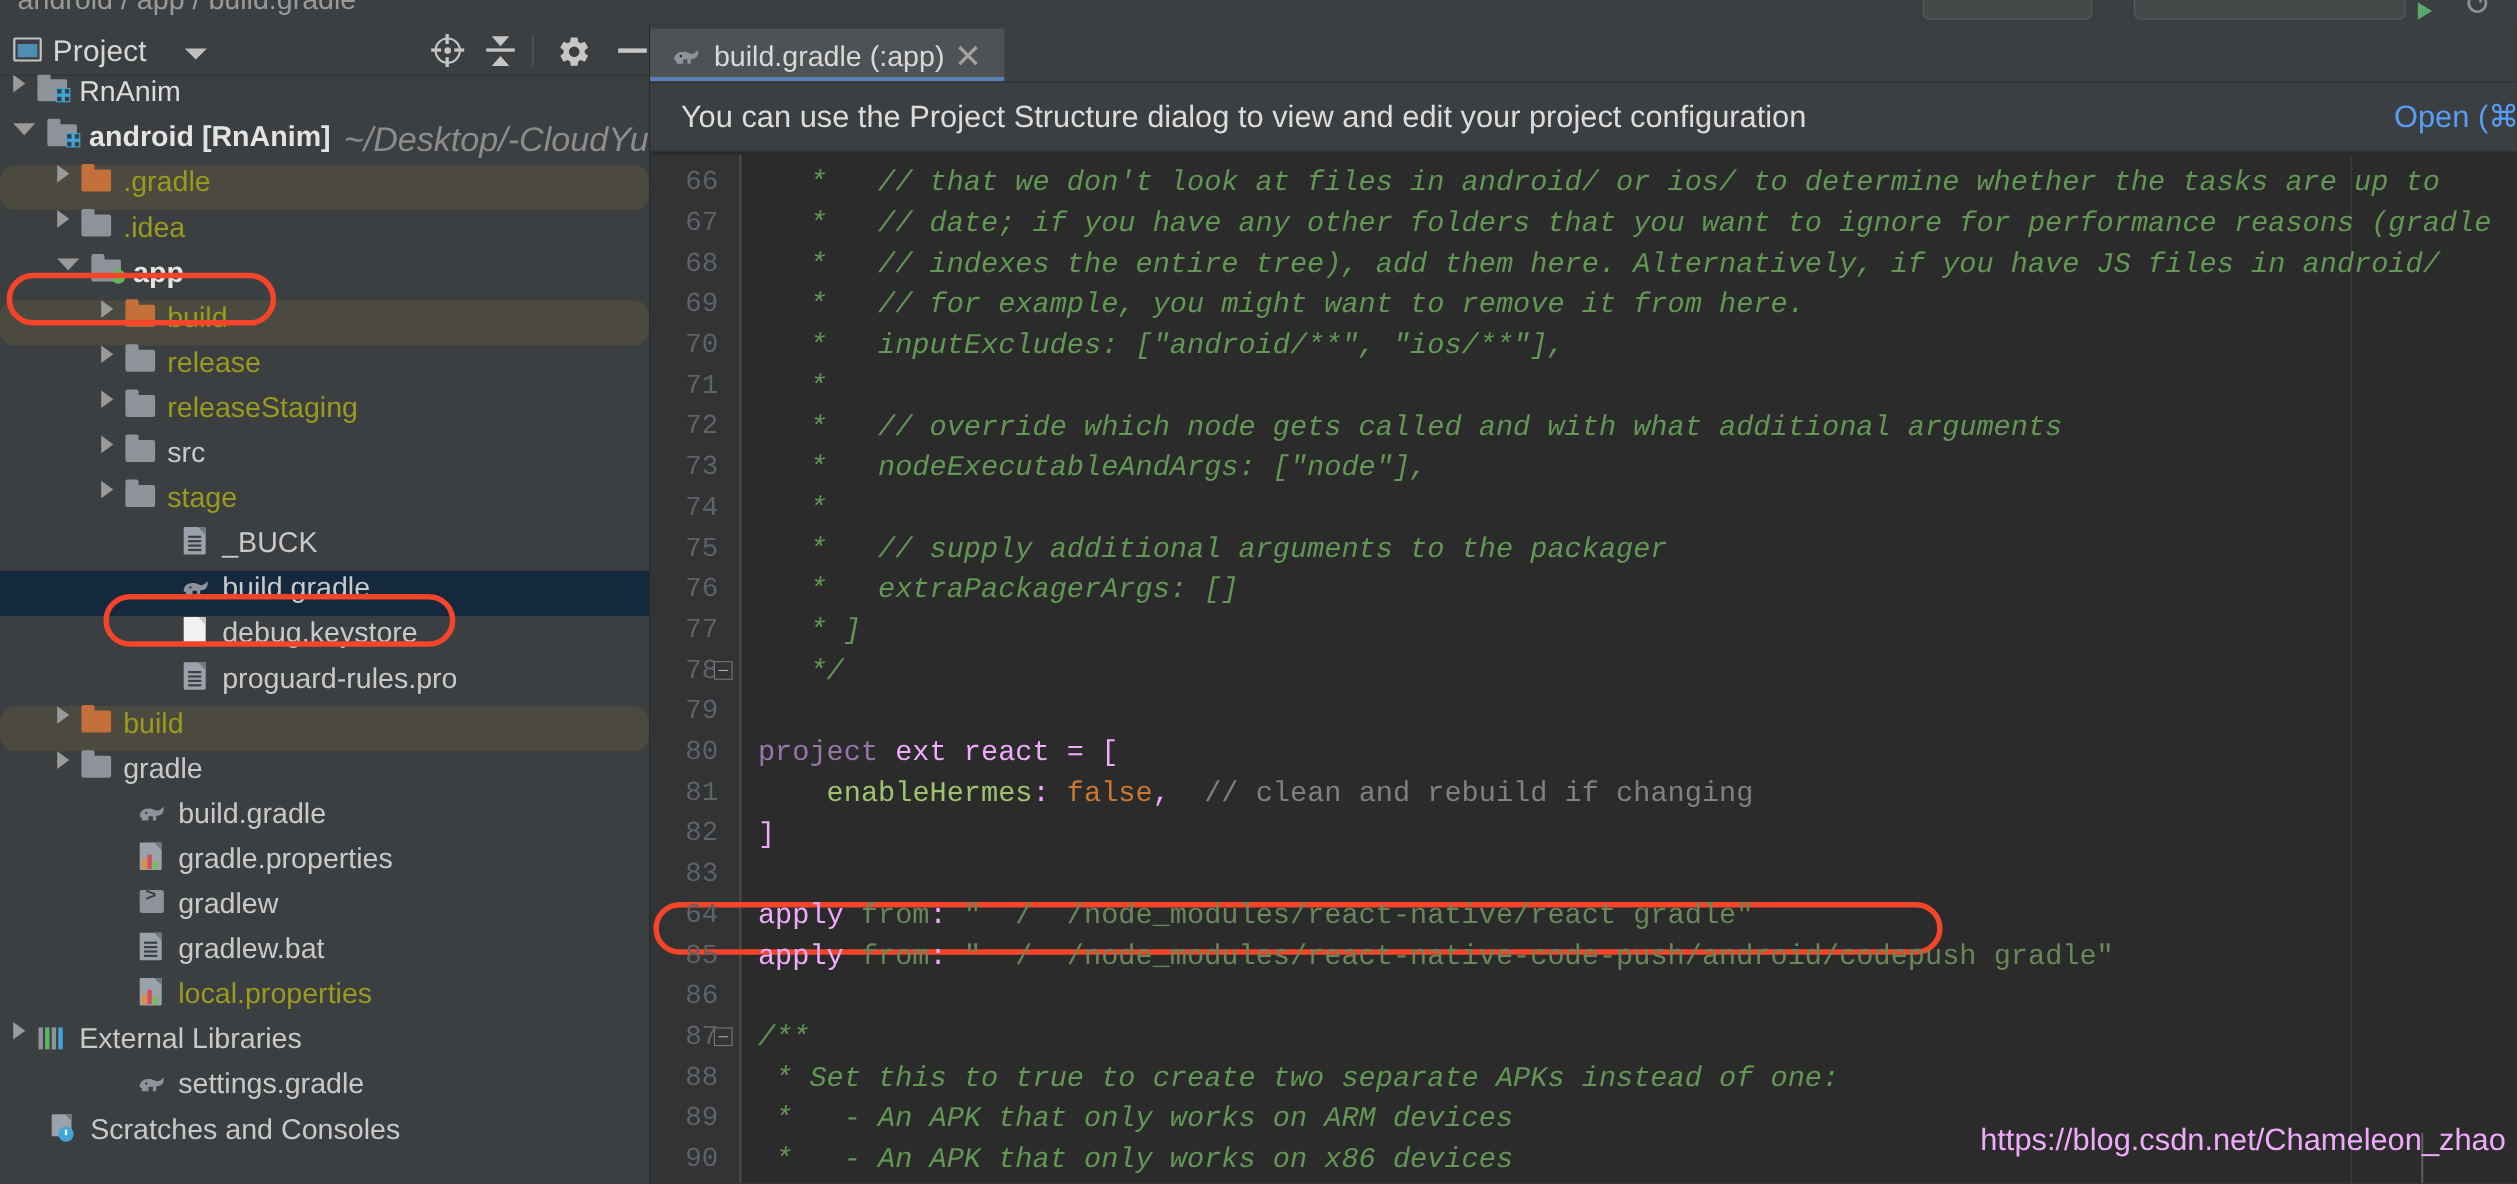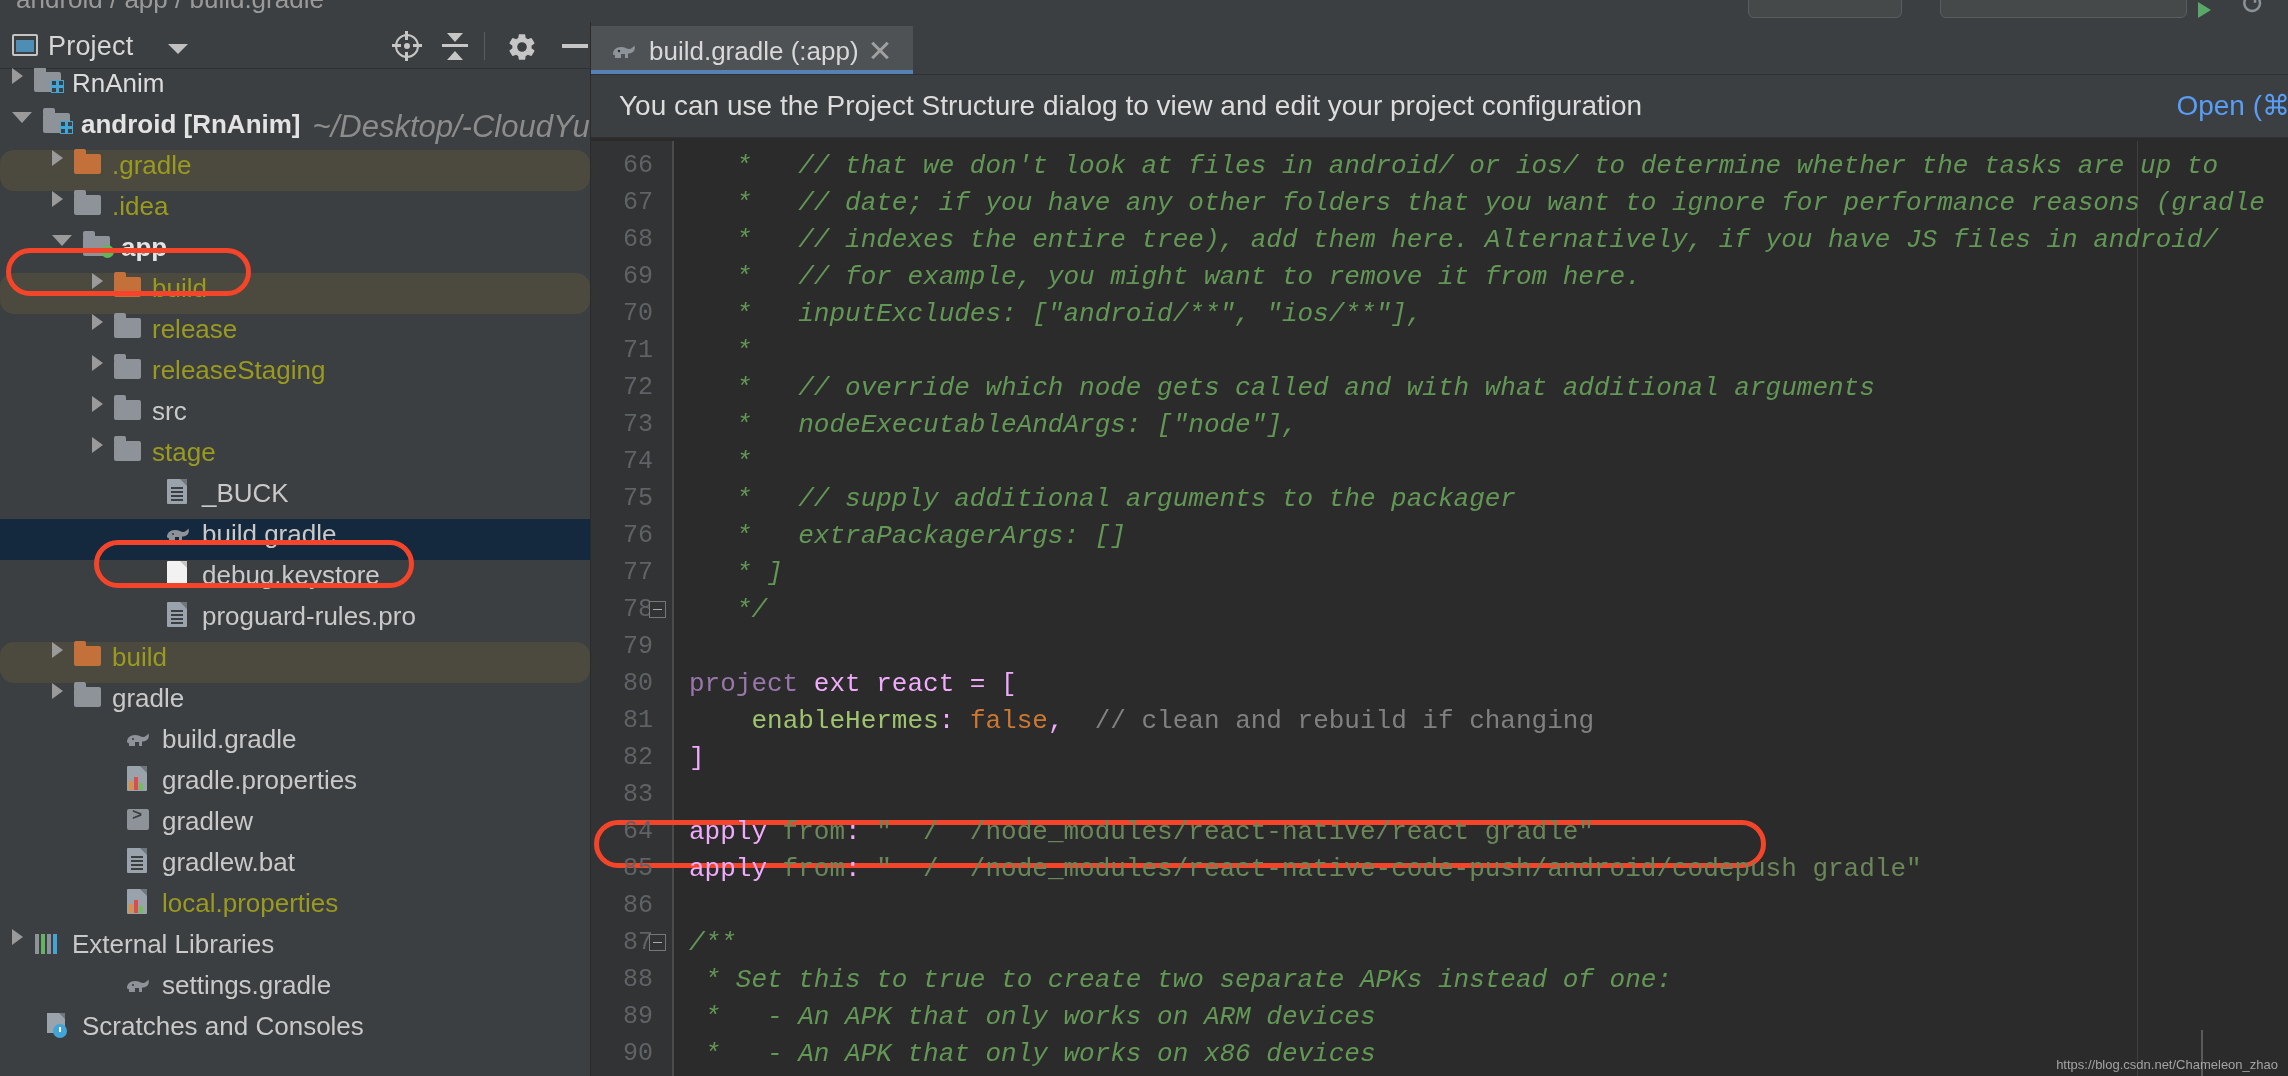--- a/index.html
+++ b/index.html
@@ -215,22 +215,22 @@
     border: 1px solid #777; box-sizing: border-box; background: #313335;
   }
   .fold::after { content:""; position:absolute; left:3px; top:7px; width:9px; height:1px; background:#aaa; }
 
   .ring-code {
     position: absolute; left: 3px; top: 679px; width: 1172px; height: 48px;
     border: 5px solid #f4452a; border-radius: 24px; box-sizing: border-box; pointer-events: none;
   }
 
   .watermark {
-    position: absolute; right: 10px; bottom: 4px;
-    font-size: 13px; color: #a3a3a3; font-family: "Liberation Sans", sans-serif;
+    position: absolute; right: 10px; bottom: 24px;
+    font-size: 28px; color: #f0abfc; font-family: "Liberation Sans", sans-serif;
   }
   .scroll-mark { position: absolute; right: 85px; bottom: 0px; width: 2px; height: 46px; background: #5a5a5a; }
 </style>
 </head>
 <body>
 
 <div id="root">
 
   <div class="topstrip">
     <div class="crumbs">android / app / build.gradle</div>

